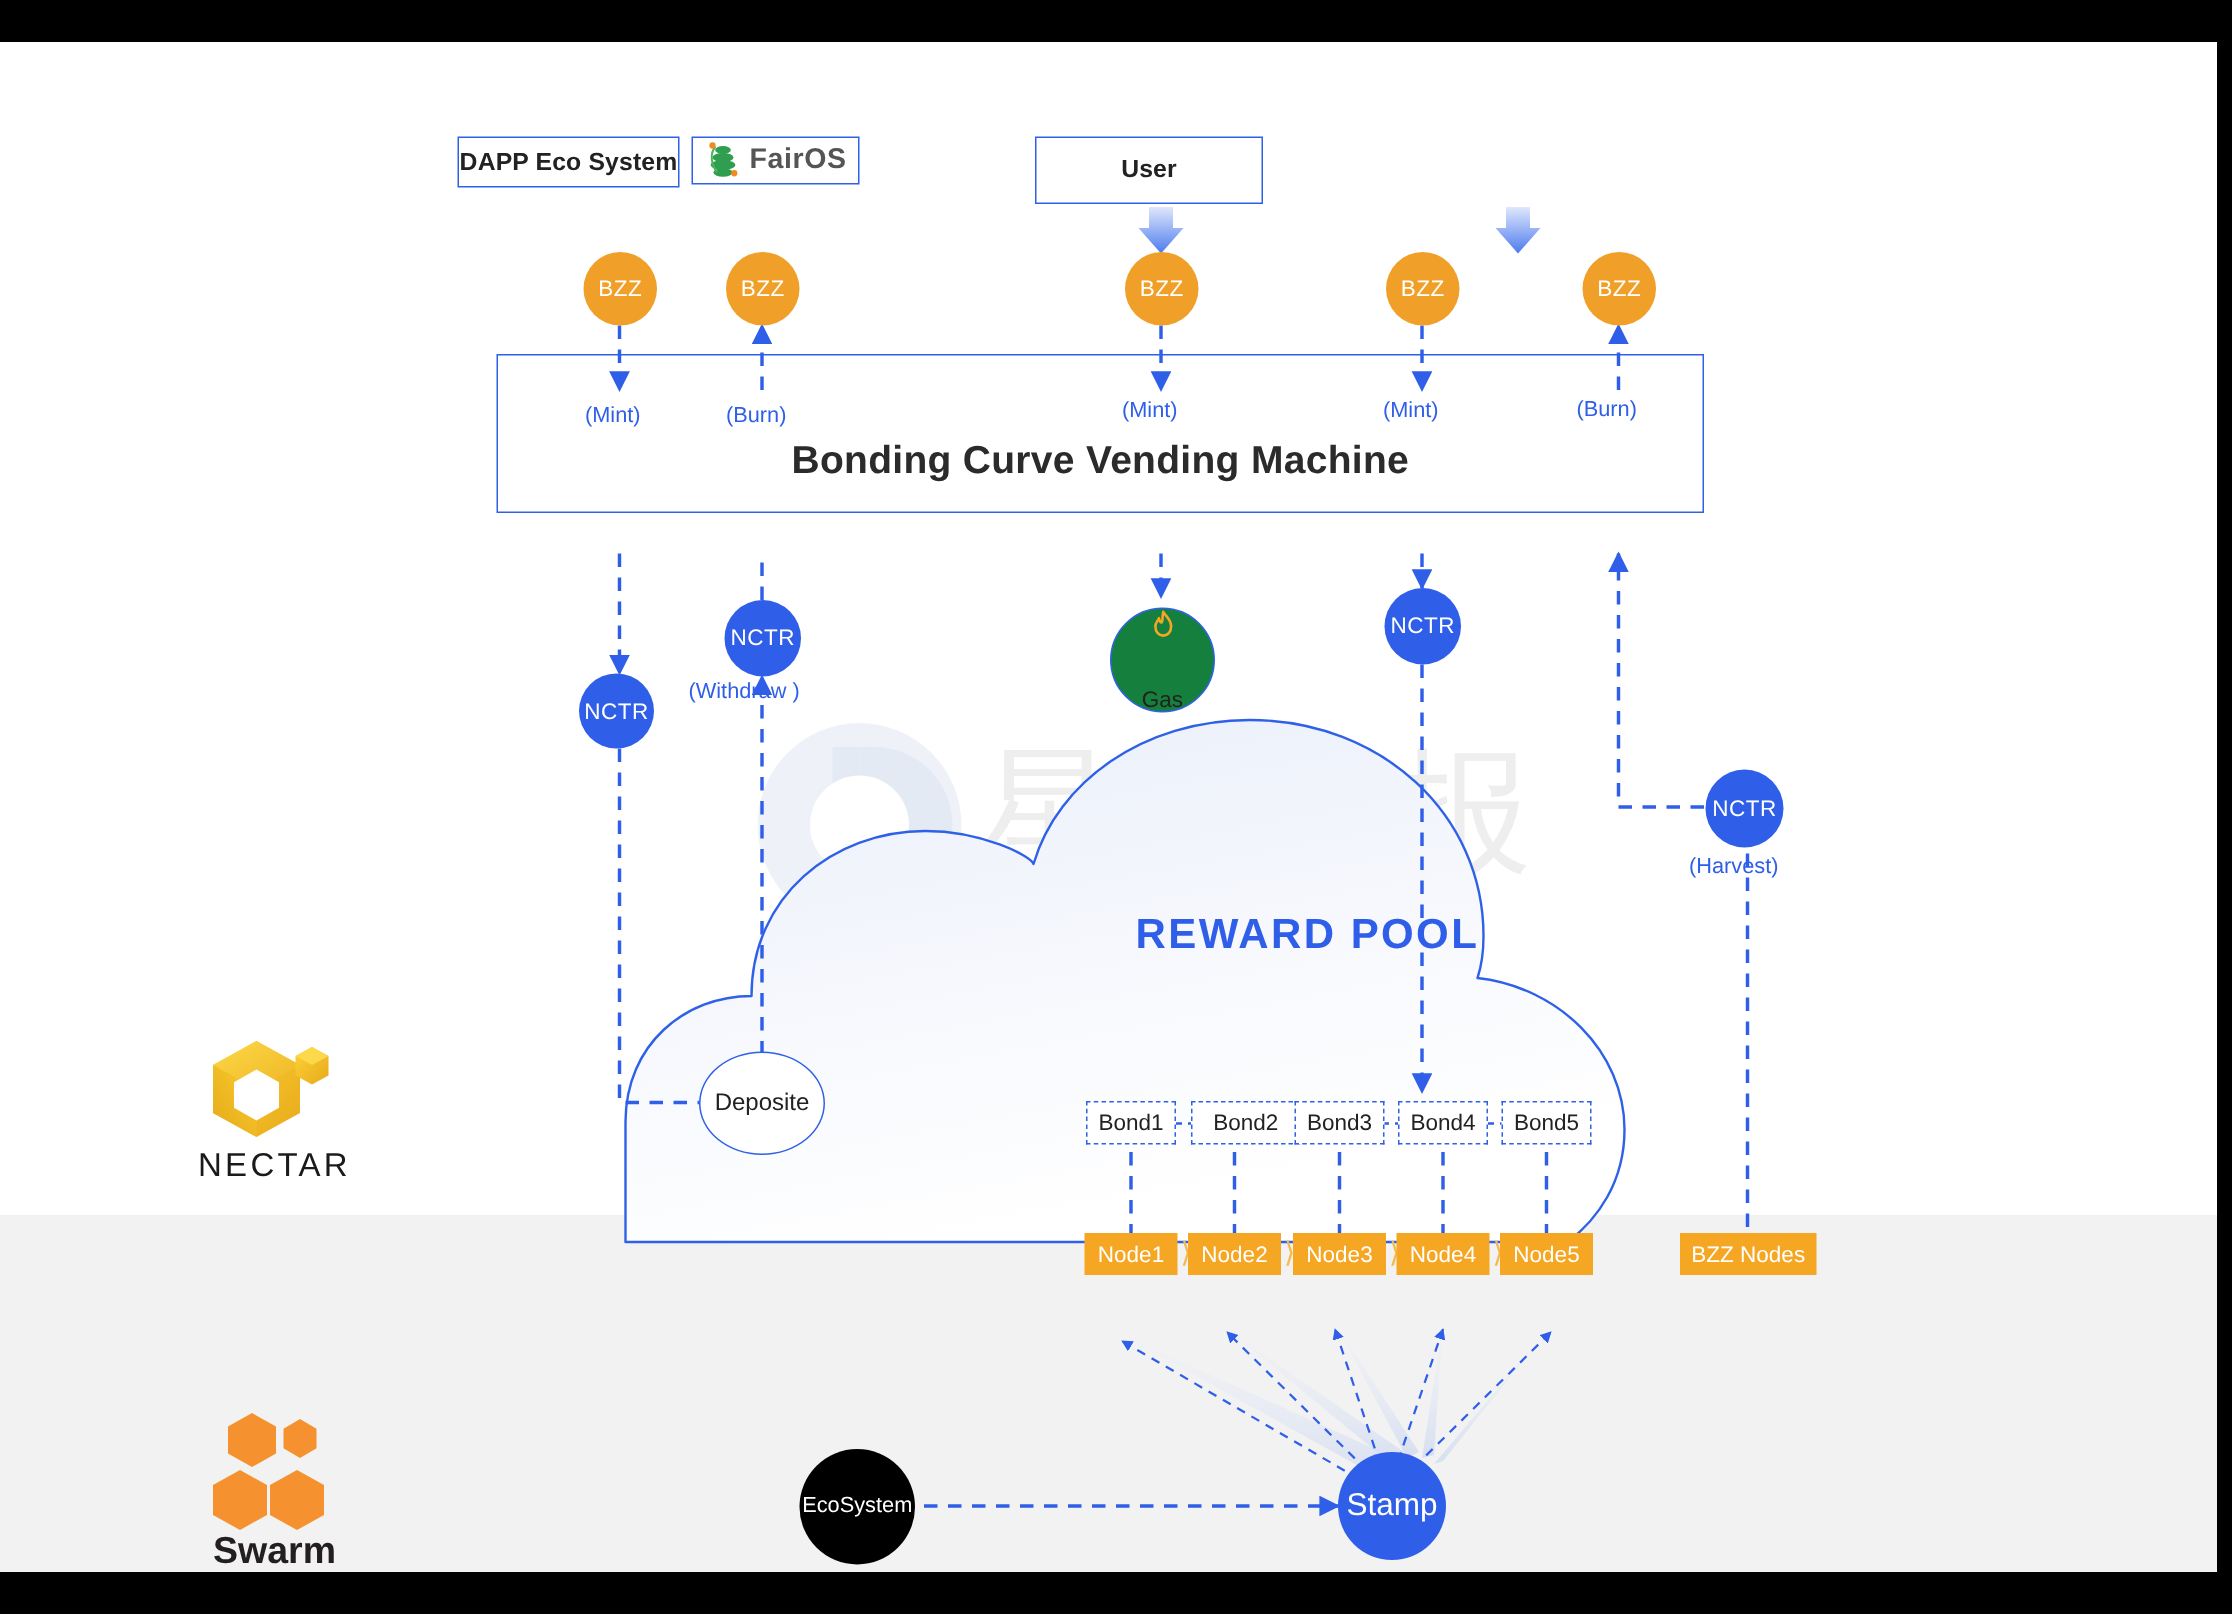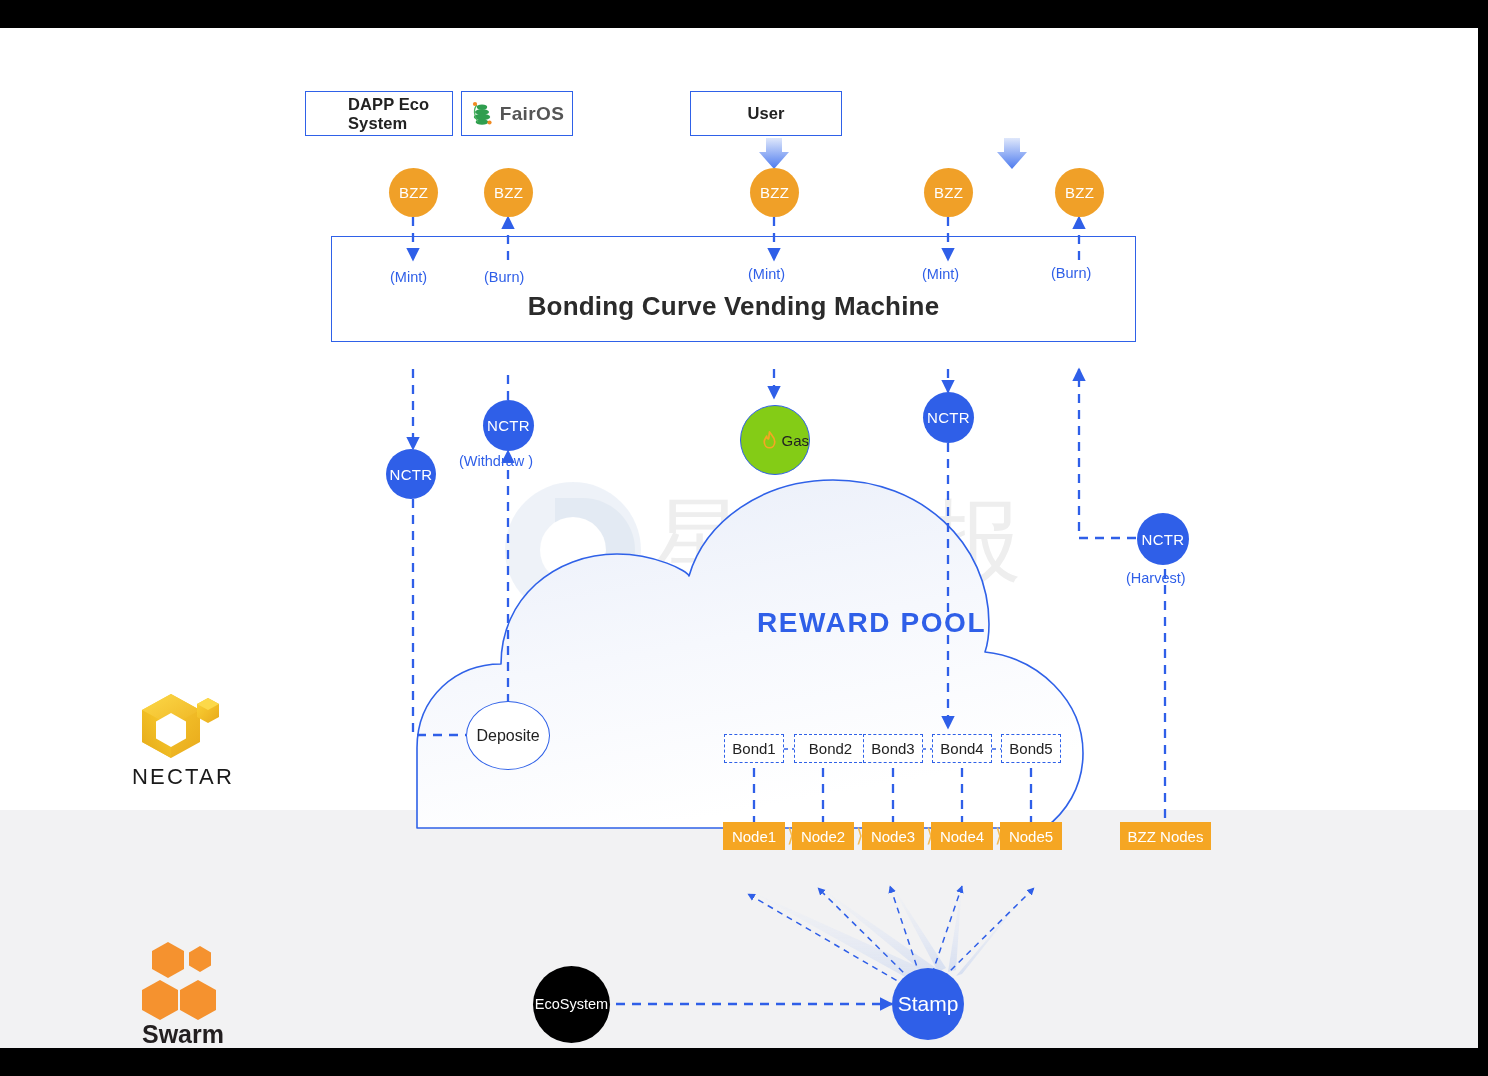--- a/index.html
+++ b/index.html
@@ -8,22 +8,22 @@
   #canvas{position:absolute;left:0;top:28px;width:1478px;height:1020px;background:#ffffff;overflow:hidden;}
   #grayband{position:absolute;left:0;top:782px;width:1478px;height:238px;background:#f2f2f3;}
   .abs{position:absolute;}
   
   .topbox{border:1.5px solid #2f61e8;background:#fff;display:flex;align-items:center;justify-content:center;
           color:#222;font-size:16.5px;font-weight:600;letter-spacing:.1px;box-sizing:border-box;}
   
   .tok{border-radius:50%;display:flex;align-items:center;justify-content:center;color:#fff;font-size:15px;letter-spacing:.3px;}
   .bzz{background:#f0a028;}
   .nctr{background:#2f5fe8;text-align:center;}
-  .gascircle{border-radius:50%;border:1.6px solid #2f61e8;background:#84cc16;display:flex;
-             align-items:center;justify-content:flex-end;gap:1px;}
+  .gascircle{border-radius:50%;border:1.6px solid #2f61e8;background:#15803d;display:flex;flex-direction:column;
+             align-items:center;justify-content:space-between;gap:1px;}
   .gaslabel{font-size:15px;color:#222;line-height:1;}
   
   .vend{border:1.5px solid #2f61e8;background:transparent;box-sizing:border-box;}
   .vendtitle{position:absolute;width:100%;text-align:center;font-size:26px;color:#2b2b2b;font-weight:600;letter-spacing:.2px;}
   .mintlbl{position:absolute;color:#2f5fe8;font-size:14.5px;white-space:nowrap;}
   
   .bluelbl{position:absolute;color:#2f5fe8;font-size:14.5px;white-space:nowrap;}
   .rewardtxt{position:absolute;color:#2f5fe8;font-size:28px;font-weight:bold;letter-spacing:1.6px;}
   
   .deposite{border-radius:50%;border:1.4px solid #2f61e8;background:#fff;display:flex;align-items:center;
@@ -169,25 +169,25 @@
         <path d="M932 946 L962 858" marker-end="url(#arS)"></path>
         <path d="M943 950 L1034 860" marker-end="url(#arS)"></path>
       </g>
 
       <g fill="url(#dnarrow)">
         <path d="M766 110 h16 v14 h7 l-15 17 l-15 -17 h7 z"></path>
         <path d="M1004 110 h16 v14 h7 l-15 17 l-15 -17 h7 z"></path>
       </g>
     </svg>
 
-    <div class="abs topbox" style="left:305px;top:63px;width:148px;height:45px;padding-left:42px;">
+    <div class="abs topbox" style="left:305px;top:63px;width:148px;height:34px;">
       <span>DAPP Eco System</span>
     </div>
 
-    <div class="abs topbox" style="left:461px;top:63px;width:112px;height:45px;gap:6px;">
+    <div class="abs topbox" style="left:461px;top:63px;width:112px;height:32px;gap:6px;">
       <svg width="24" height="28" viewBox="0 0 24 28">
         <g fill="#2f9e4f">
           <ellipse cx="12" cy="7" rx="5.2" ry="2.6"></ellipse>
           <ellipse cx="12" cy="12" rx="7" ry="3"></ellipse>
           <ellipse cx="12" cy="17" rx="8.2" ry="3.2"></ellipse>
           <ellipse cx="12" cy="22" rx="6.4" ry="2.8"></ellipse>
         </g>
         <path d="M7 5 C3 9 4 16 8 22" stroke="#49b35f" stroke-width="1.3" fill="none"></path>
         <circle cx="5" cy="4" r="2.1" fill="#f08a22"></circle>
         <circle cx="19.5" cy="22.5" r="2.1" fill="#f08a22"></circle>

